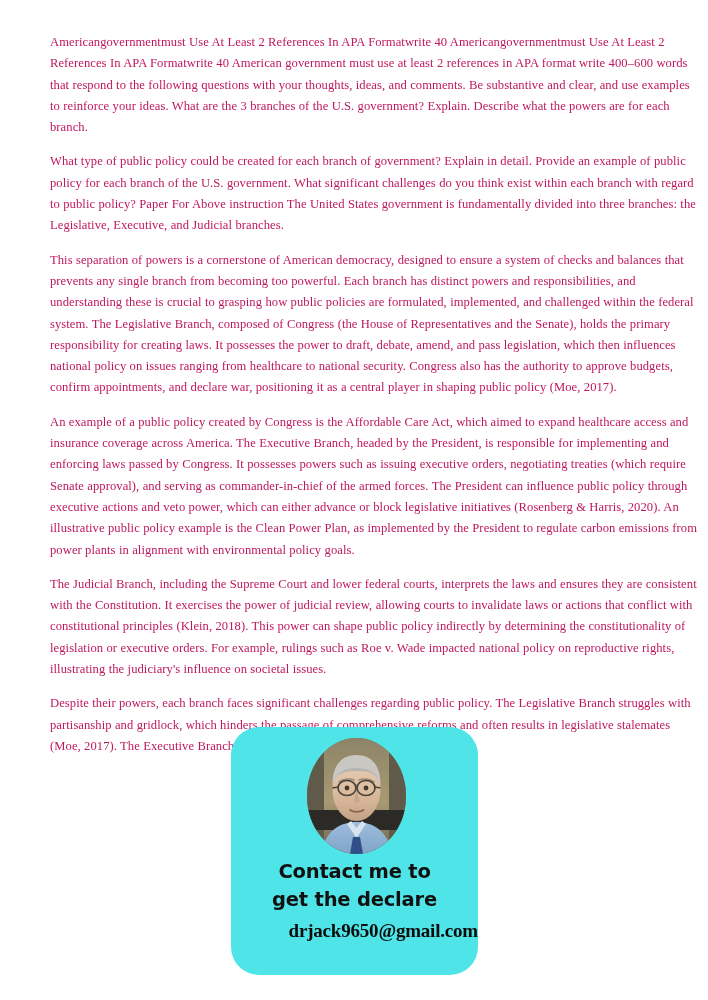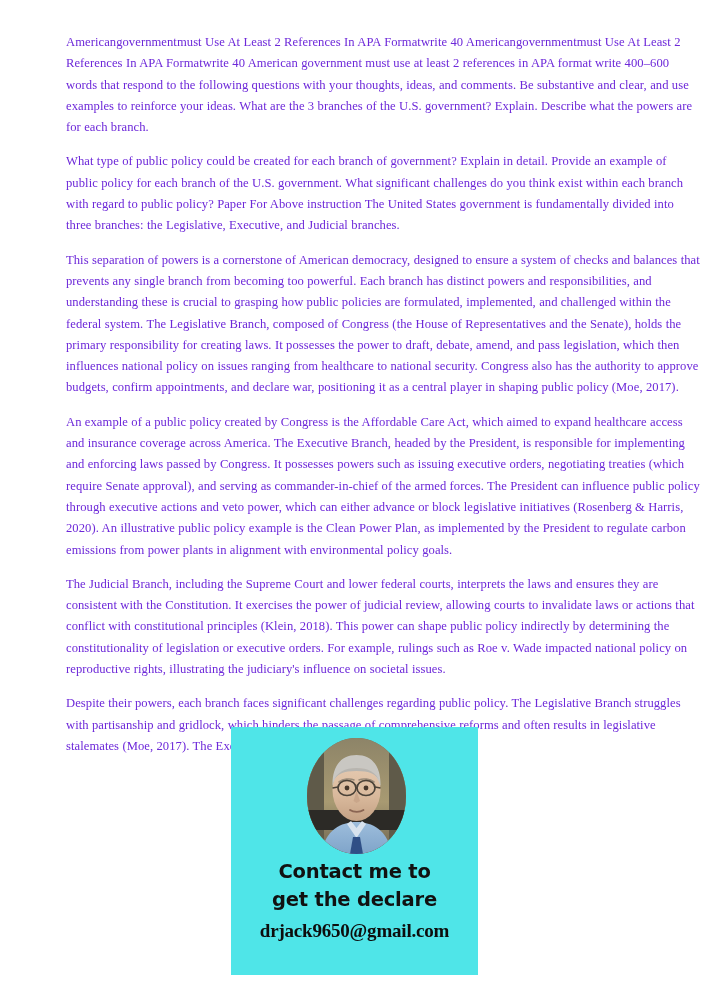--- a/index.html
+++ b/index.html
@@ -27,35 +27,36 @@
   .doc-body {
     position: absolute;
     left: 50px;
     top: 32px;
     width: 650px;
   }
   .para {
     font-size: 12.6px;
     line-height: 21.3px;
     text-align: left;
-    margin: 0 0 13px 16px;
-    color: #6d28d9;
+    margin: 0 0 13px 0;
+    color: #be185d;
     letter-spacing: 0.005em;
     word-spacing: 0.01em;
   }
   
   .contact-card {
     position: absolute;
     left: 231px;
     top: 727px;
     width: 247px;
     height: 248px;
     background: #4FE5E8;
     overflow: hidden;
     z-index: 50;
+    border-radius: 28px;
   }
   .avatar-wrap {
     position: absolute;
     left: 76px;
     top: 11px;
     width: 99px;
     height: 116px;
     border-radius: 50%;
     overflow: hidden;
     background: #6e6a56;
@@ -81,20 +82,21 @@
     letter-spacing: -0.2px;
   }
   .contact-email {
     margin-top: 4px;
     font-family: "Liberation Serif", "DejaVu Serif", serif;
     font-weight: bold;
     font-size: 19px;
     line-height: 26px;
     color: #0d0d0d;
     letter-spacing: -0.2px;
+    text-align: right;
   }
 </style>
 </head>
 <body>
 
 <div class="page">
 
   <div class="doc-body">
     <p class="para">Americangovernmentmust Use At Least 2 References In APA Formatwrite 40 Americangovernmentmust Use At Least 2 References In APA Formatwrite 40 American government must use at least 2 references in APA format write 400–600 words that respond to the following questions with your thoughts, ideas, and comments. Be substantive and clear, and use examples to reinforce your ideas. What are the 3 branches of the U.S. government? Explain. Describe what the powers are for each branch.</p>
     <p class="para">What type of public policy could be created for each branch of government? Explain in detail. Provide an example of public policy for each branch of the U.S. government. What significant challenges do you think exist within each branch with regard to public policy? Paper For Above instruction The United States government is fundamentally divided into three branches: the Legislative, Executive, and Judicial branches.</p>

